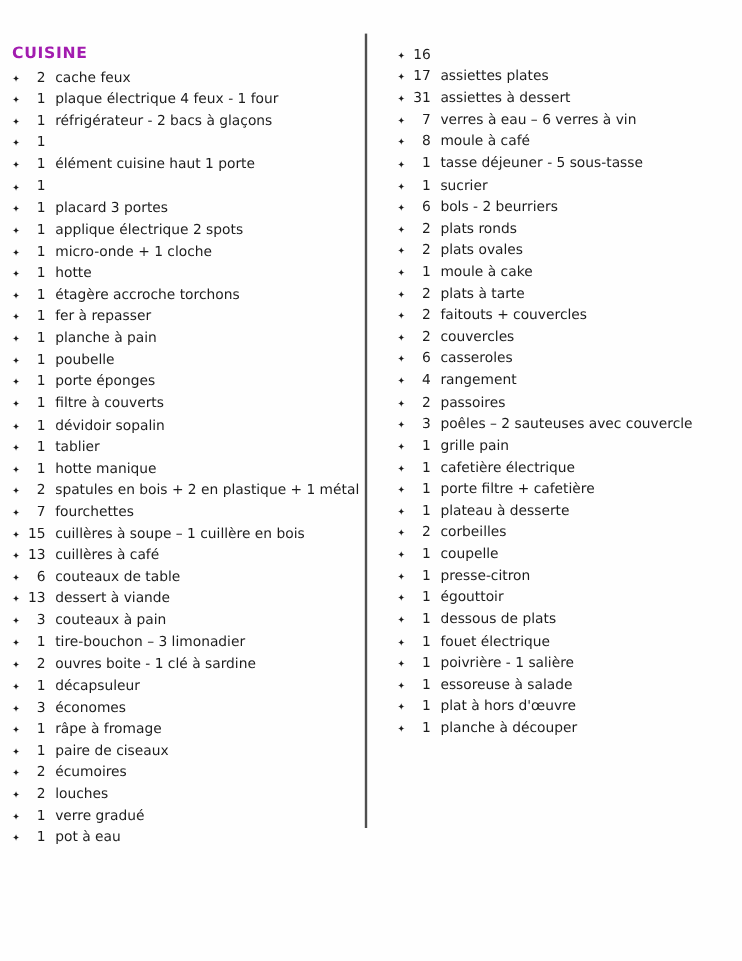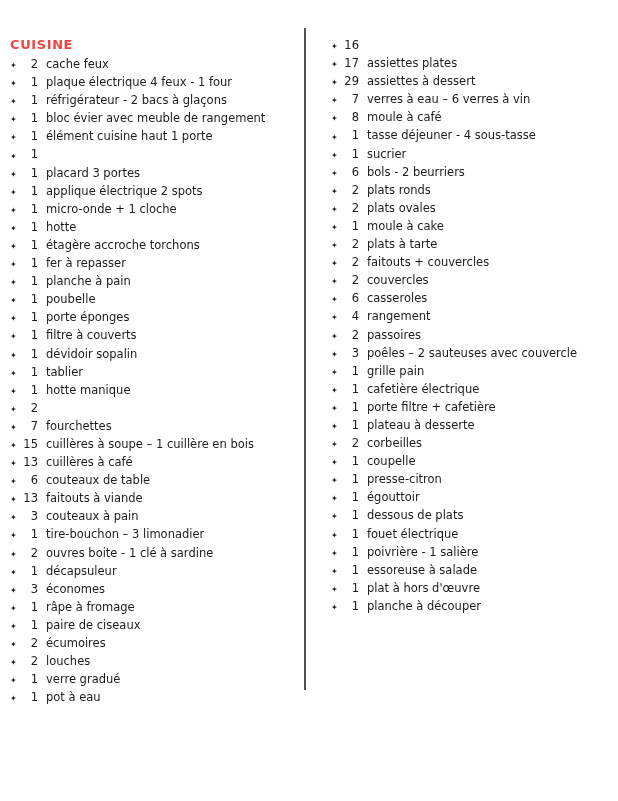--- a/index.html
+++ b/index.html
@@ -52,42 +52,41 @@
     text-align: right;
     margin-right: 8px;
     flex: 0 0 auto;
   }
   .label { flex: 0 0 auto; }
 </style>
 </head>
 <body>
 
 <div class="page">
-  <div class="doc-title" style="color: #ef4444;">CUISINE</div>
+  <div class="doc-title" style="color: #a21caf;">CUISINE</div>
 
   <div id="left-list" class="col-list left-list">
       <div class="row" style="color: rgb(28, 28, 28);">
         <span class="bullet">✦</span>
         <span class="qty">2</span>
         <span class="label">cache feux</span>
       </div>
       <div class="row" style="color: rgb(28, 28, 28);">
         <span class="bullet">✦</span>
         <span class="qty">1</span>
         <span class="label">plaque électrique 4 feux  -  1 four</span>
       </div>
       <div class="row" style="color: rgb(28, 28, 28);">
         <span class="bullet">✦</span>
         <span class="qty">1</span>
         <span class="label">réfrigérateur  -  2 bacs à glaçons</span>
       </div>
       <div class="row" style="color: rgb(28, 28, 28);">
         <span class="bullet">✦</span>
         <span class="qty">1</span>
-        <span class="label">bloc évier avec meuble de rangement</span>
       </div>
       <div class="row" style="color: rgb(28, 28, 28);">
         <span class="bullet">✦</span>
         <span class="qty">1</span>
         <span class="label">élément cuisine haut 1 porte</span>
       </div>
       <div class="row" style="color: rgb(28, 28, 28);">
         <span class="bullet">✦</span>
         <span class="qty">1</span>
       </div>
@@ -152,20 +151,21 @@
         <span class="label">tablier</span>
       </div>
       <div class="row" style="color: rgb(28, 28, 28);">
         <span class="bullet">✦</span>
         <span class="qty">1</span>
         <span class="label">hotte manique</span>
       </div>
       <div class="row" style="color: rgb(28, 28, 28);">
         <span class="bullet">✦</span>
         <span class="qty">2</span>
+        <span class="label">spatules en bois + 2 en plastique + 1 métal</span>
       </div>
       <div class="row" style="color: rgb(28, 28, 28);">
         <span class="bullet">✦</span>
         <span class="qty">7</span>
         <span class="label">fourchettes</span>
       </div>
       <div class="row" style="color: rgb(28, 28, 28);">
         <span class="bullet">✦</span>
         <span class="qty">15</span>
         <span class="label">cuillères à soupe – 1 cuillère en bois</span>
@@ -176,21 +176,21 @@
         <span class="label">cuillères à café</span>
       </div>
       <div class="row" style="color: rgb(28, 28, 28);">
         <span class="bullet">✦</span>
         <span class="qty">6</span>
         <span class="label">couteaux de table</span>
       </div>
       <div class="row" style="color: rgb(28, 28, 28);">
         <span class="bullet">✦</span>
         <span class="qty">13</span>
-        <span class="label">faitouts à viande</span>
+        <span class="label">dessert à viande</span>
       </div>
       <div class="row" style="color: rgb(28, 28, 28);">
         <span class="bullet">✦</span>
         <span class="qty">3</span>
         <span class="label">couteaux à pain</span>
       </div>
       <div class="row" style="color: rgb(28, 28, 28);">
         <span class="bullet">✦</span>
         <span class="qty">1</span>
         <span class="label">tire-bouchon – 3 limonadier</span>
@@ -249,37 +249,37 @@
         <span class="bullet">✦</span>
         <span class="qty">16</span>
       </div>
       <div class="row" style="color: rgb(28, 28, 28);">
         <span class="bullet">✦</span>
         <span class="qty">17</span>
         <span class="label">assiettes plates</span>
       </div>
       <div class="row" style="color: rgb(28, 28, 28);">
         <span class="bullet">✦</span>
-        <span class="qty">29</span>
+        <span class="qty">31</span>
         <span class="label">assiettes à dessert</span>
       </div>
       <div class="row" style="color: rgb(28, 28, 28);">
         <span class="bullet">✦</span>
         <span class="qty">7</span>
         <span class="label">verres à eau – 6 verres à vin</span>
       </div>
       <div class="row" style="color: rgb(28, 28, 28);">
         <span class="bullet">✦</span>
         <span class="qty">8</span>
         <span class="label">moule à café</span>
       </div>
       <div class="row" style="color: rgb(28, 28, 28);">
         <span class="bullet">✦</span>
         <span class="qty">1</span>
-        <span class="label">tasse déjeuner - 4 sous-tasse</span>
+        <span class="label">tasse déjeuner - 5 sous-tasse</span>
       </div>
       <div class="row" style="color: rgb(28, 28, 28);">
         <span class="bullet">✦</span>
         <span class="qty">1</span>
         <span class="label">sucrier</span>
       </div>
       <div class="row" style="color: rgb(28, 28, 28);">
         <span class="bullet">✦</span>
         <span class="qty">6</span>
         <span class="label">bols - 2 beurriers</span>

